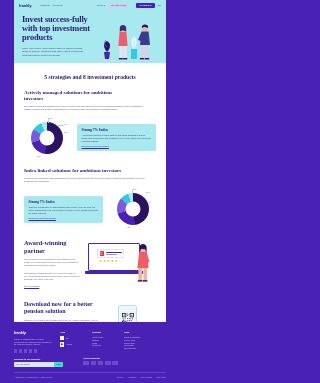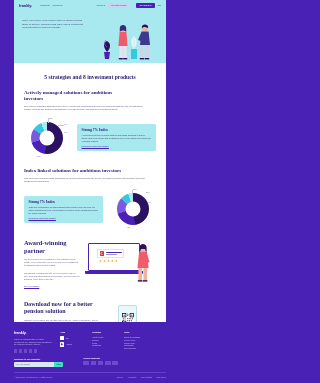--- a/index.html
+++ b/index.html
@@ -227,20 +227,21 @@
         <div class="nav-right">
           <span>About us</span>
           <span class="nav-pill">Investor portal</span>
           <span>·</span>
           <span class="nav-cta">Get started</span>
           <span>EN</span>
         </div>
       </div>
 
       <div class="hero-body">
+        <div class="hero-h1">Invest success-fully with top investment products</div>
         <div class="hero-p">Make your money work harder with our award-winning range of actively managed and index linked investment products built for long term growth.</div>
       </div>
 
       <div class="hero-art">
         <svg width="64" height="44" viewBox="0 0 64 44">
 
           <line x1="0" y1="40" x2="64" y2="40" stroke="#cfd6e6" stroke-width="0.6"></line>
 
           <path d="M6 33 L12 33 L11 40 L7 40 Z" fill="#4a21b5"></path>
           <path d="M9 33 C5 28 5 24 9 22 C13 24 13 29 9 33 Z" fill="#2b1161"></path>

